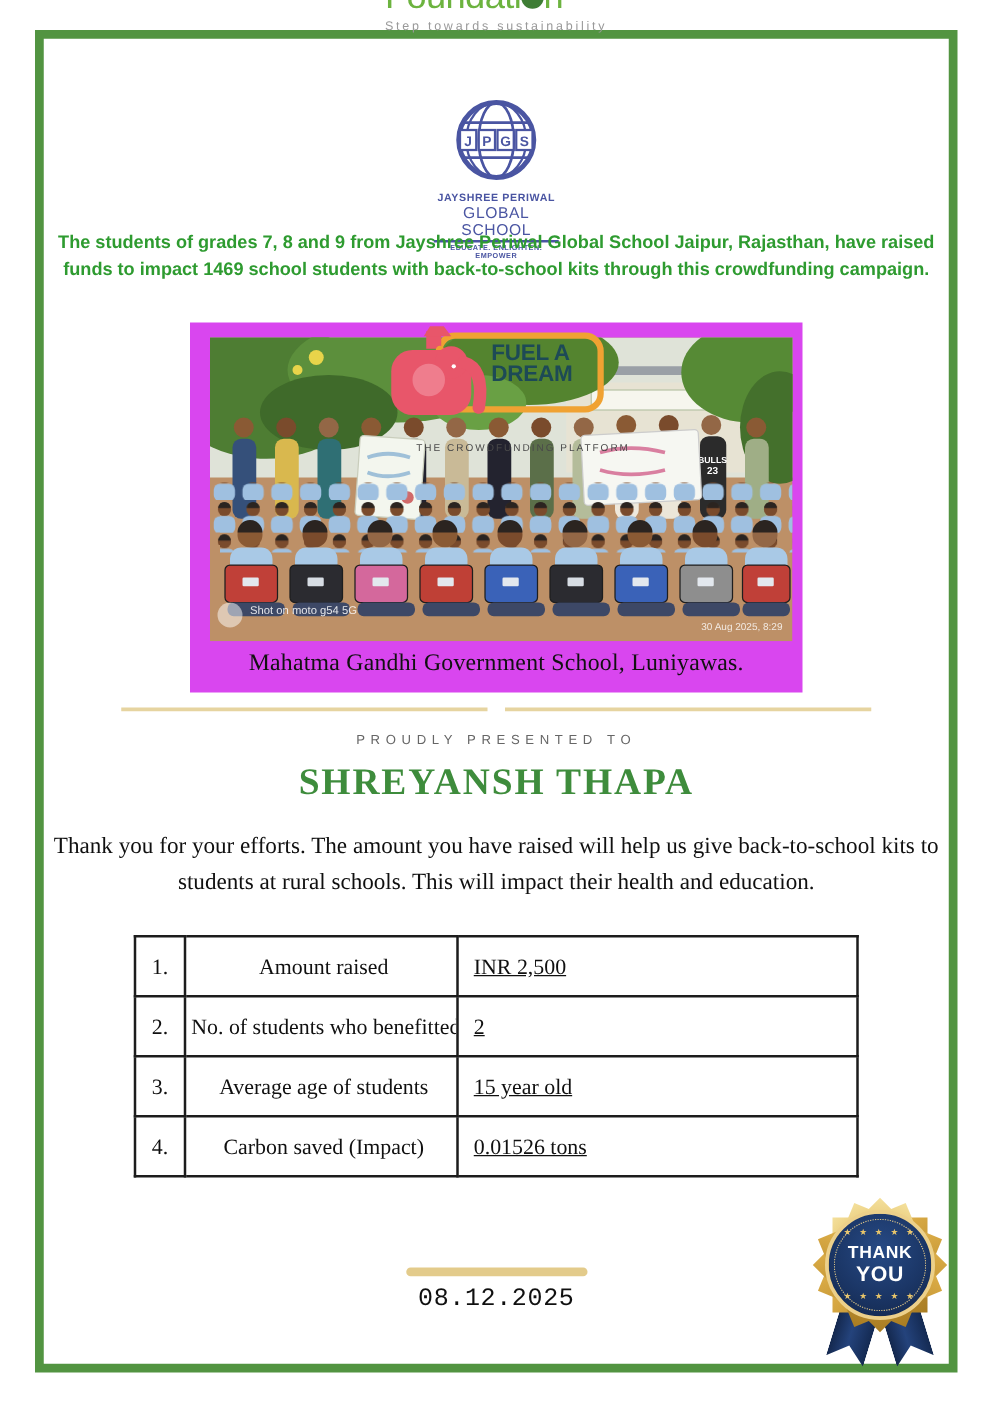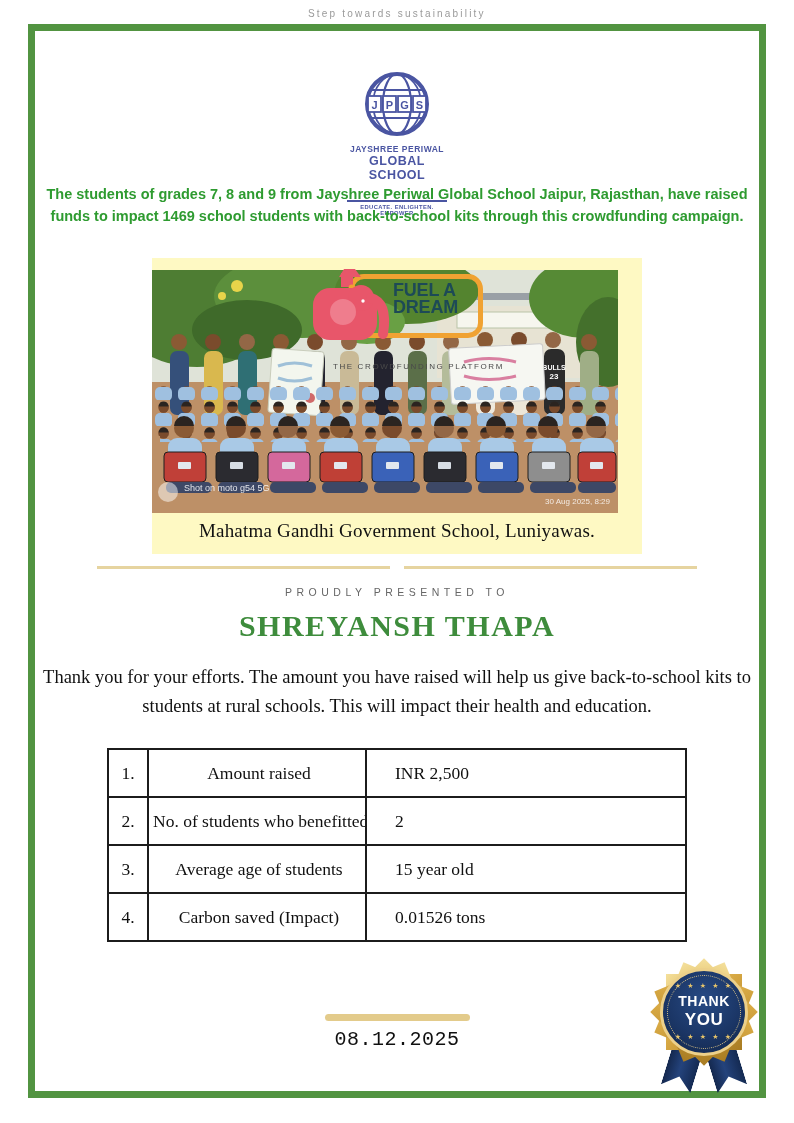--- a/index.html
+++ b/index.html
@@ -14,53 +14,53 @@
   .greensole { width:178px; text-align:left; font-family:"Liberation Sans", sans-serif; }
   .gs-line1 { color:#6cb33f; font-size:29px; line-height:1.0; letter-spacing:-0.5px; }
   .gs-tm { font-size:8px; vertical-align:super; color:#6cb33f; }
   .gs-line2 { color:#6cb33f; font-size:29px; line-height:1.0; letter-spacing:-0.5px; }
   .gs-o { display:inline-block; width:18px; height:18px; background:#3e7d35; border-radius:50%; vertical-align:-1px; position:relative; }
   .gs-o::after{ content:""; position:absolute; left:5px; top:4px; width:4px; height:7px; background:#fff; border-radius:50%; transform:rotate(15deg); }
   .gs-tagline { color:#9a9a9a; font-size:10px; letter-spacing:2.2px; margin-top:4px; white-space:nowrap; }
 
   .jpgs { width:100px; text-align:center; font-family:"Liberation Sans", sans-serif; color:#4a55a2; }
   .jpgs-line1 { font-size:8.5px; font-weight:bold; letter-spacing:0.5px; margin-top:3px; }
-  .jpgs-line2 { font-size:12.5px; font-weight:bold; letter-spacing:0.5px; border-bottom:2px solid #4a55a2; display:inline-block; padding-bottom:18px; }
+  .jpgs-line2 { font-size:12.5px; font-weight:normal; letter-spacing:0.5px; border-bottom:2px solid #4a55a2; display:inline-block; padding-bottom:1px; }
   .jpgs-line3 { font-size:5.8px; font-weight:bold; letter-spacing:0.4px; margin-top:2px; }
 
   .fueladream { width:180px; position:relative; height:96px; text-align:left; font-family:"Liberation Sans", sans-serif; }
   .fad-frame { position:absolute; left:42px; top:6px; width:134px; height:64px; border:5px solid #f0a232; border-radius:15px; }
   .fad-text { position:absolute; left:86px; top:14px; color:#1d4a56; font-weight:bold; font-size:18px; line-height:0.95; letter-spacing:-0.2px; }
   .fad-elephant { position:absolute; left:0; top:0; }
   .fad-tagline { position:absolute; left:26px; top:78px; width:170px; color:#4a4a4a; font-size:8px; letter-spacing:1.6px; white-space:nowrap;margin-top:16px; }
 
   
   .intro { margin:26px auto 0; max-width:732px; font-family:"Liberation Sans", sans-serif; font-weight:bold; font-size:14.5px; line-height:1.55; color:#2e9b30; }
 
   
-  .photo-frame { width:490px; margin:30px auto 0; background:#fef9c3; padding:12px 0 10px; }
+  .photo-frame { width:490px; margin:30px auto 0; background:#d946ef; padding:12px 16px 10px; }
   .photo-frame svg { display:block; }
   .photo-caption { font-size:19px; color:#111111; padding:7px 0 2px; letter-spacing:0.2px; }
 
   
   .title-row { display:flex; align-items:center; justify-content:center; gap:14px; margin:12px auto 0; width:600px; }
   .gold-rule { flex:1; height:3px; background:#e6d4a0; }
   .cert-title { font-size:20px; letter-spacing:2px; color:#3b3b3b; white-space:nowrap; font-weight:normal; }
   .presented { margin-top:17px; font-family:"Liberation Sans", sans-serif; font-size:10.5px; letter-spacing:4.5px; color:#666666; }
   .recipient { margin-top:11px; font-size:30px; letter-spacing:1.5px; color:#3e8c3c; font-weight:600; }
 
   
   .message { margin:20px auto 0; max-width:740px; font-size:18.5px; line-height:1.55; color:#101010; }
 
   
   .stats-table { margin:28px auto 0; border-collapse:collapse; table-layout:fixed; width:578px; }
   .stats-table td { border:2px solid #1c1c1c; height:48px; font-size:17.5px; color:#101010; vertical-align:middle; white-space:nowrap; overflow:hidden; }
   .stats-table td.num { width:40px; text-align:center; }
   .stats-table td.label { width:218px; text-align:center; padding-left:4px; }
-  .stats-table td.value { width:320px; text-align:left; padding-left:28px; }
+  .stats-table td.value { width:320px; text-align:left; padding-left:12px;text-decoration:underline; }
 
   
   .date-rule { width:145px; height:7px; border-radius:3.5px; background:#e3cb8b; margin:72px auto 7px; }
   .cert-date { font-size:20px; color:#101010; letter-spacing:0.5px;font-family:Liberation Mono, monospace; }
 
   
   .badge { position:absolute; left:638px; top:958px; width:132px; height:140px; }
   .ribbon { position:absolute; top:78px; width:31px; height:54px; background:linear-gradient(90deg,#14284e,#24437c 45%,#142a52); clip-path:polygon(0 0,100% 0,100% 100%,50% 76%,0 100%); }
   .ribbon.left { left:30px; transform:rotate(17deg); }
   .ribbon.right { left:71px; transform:rotate(-17deg); }

